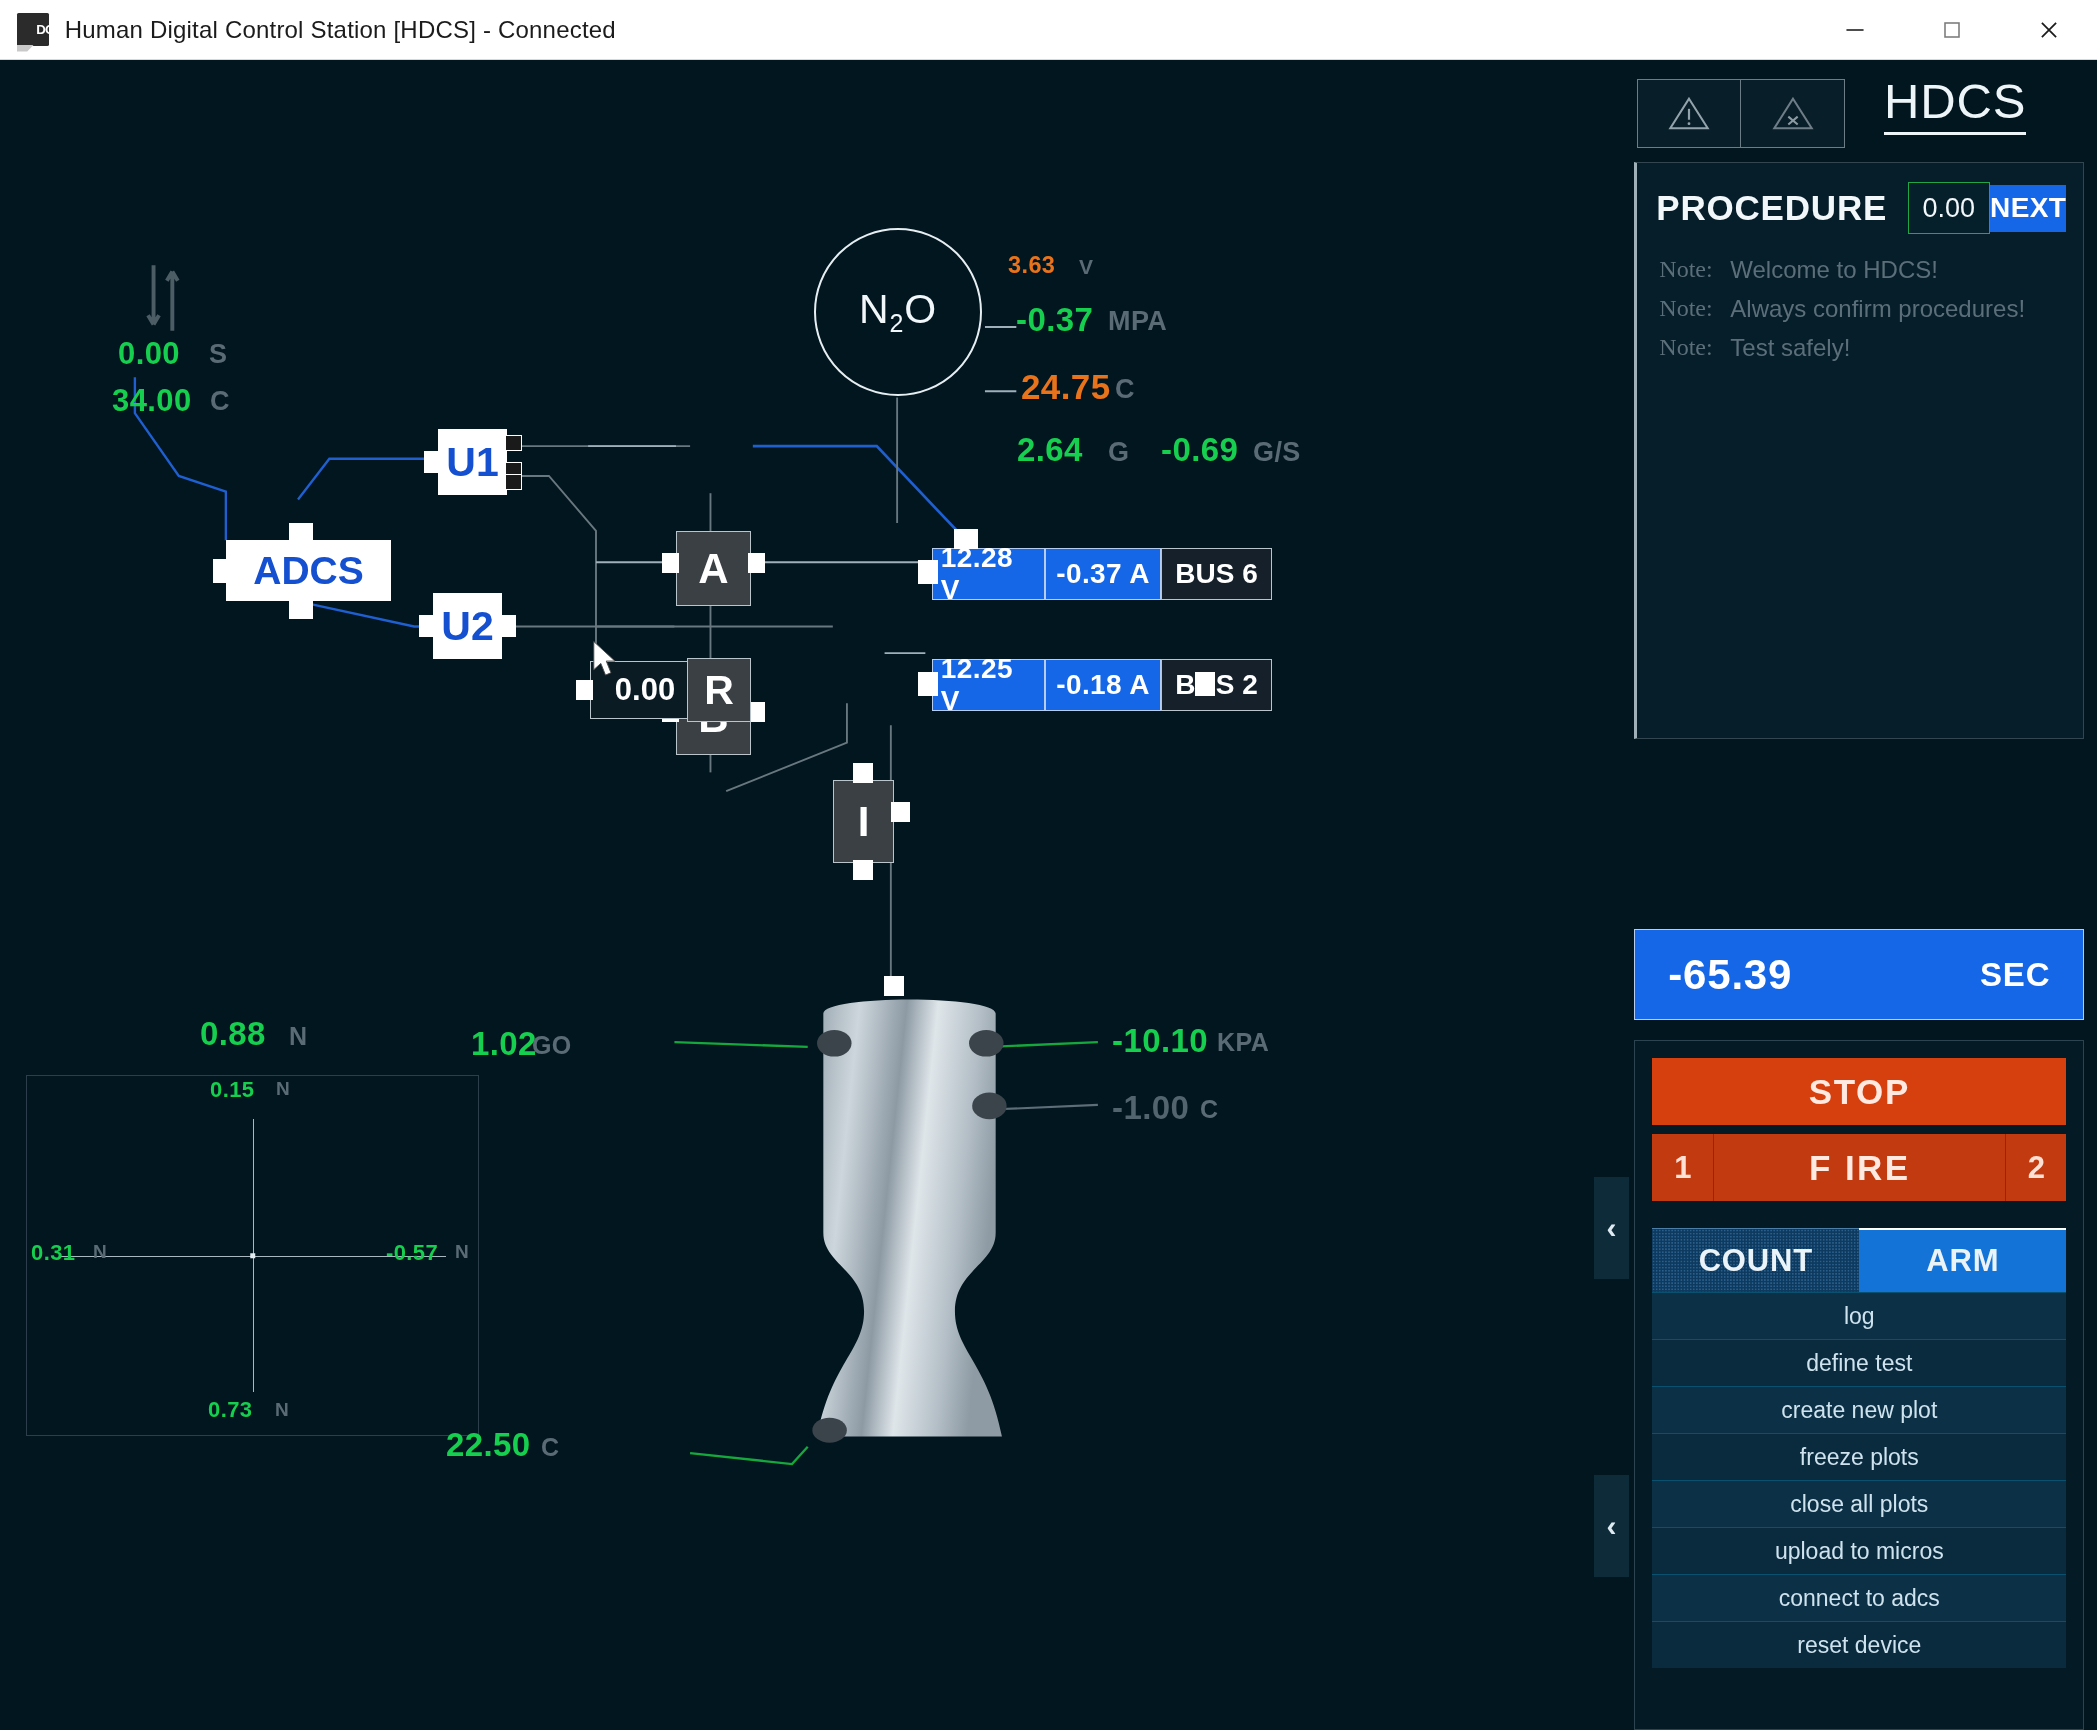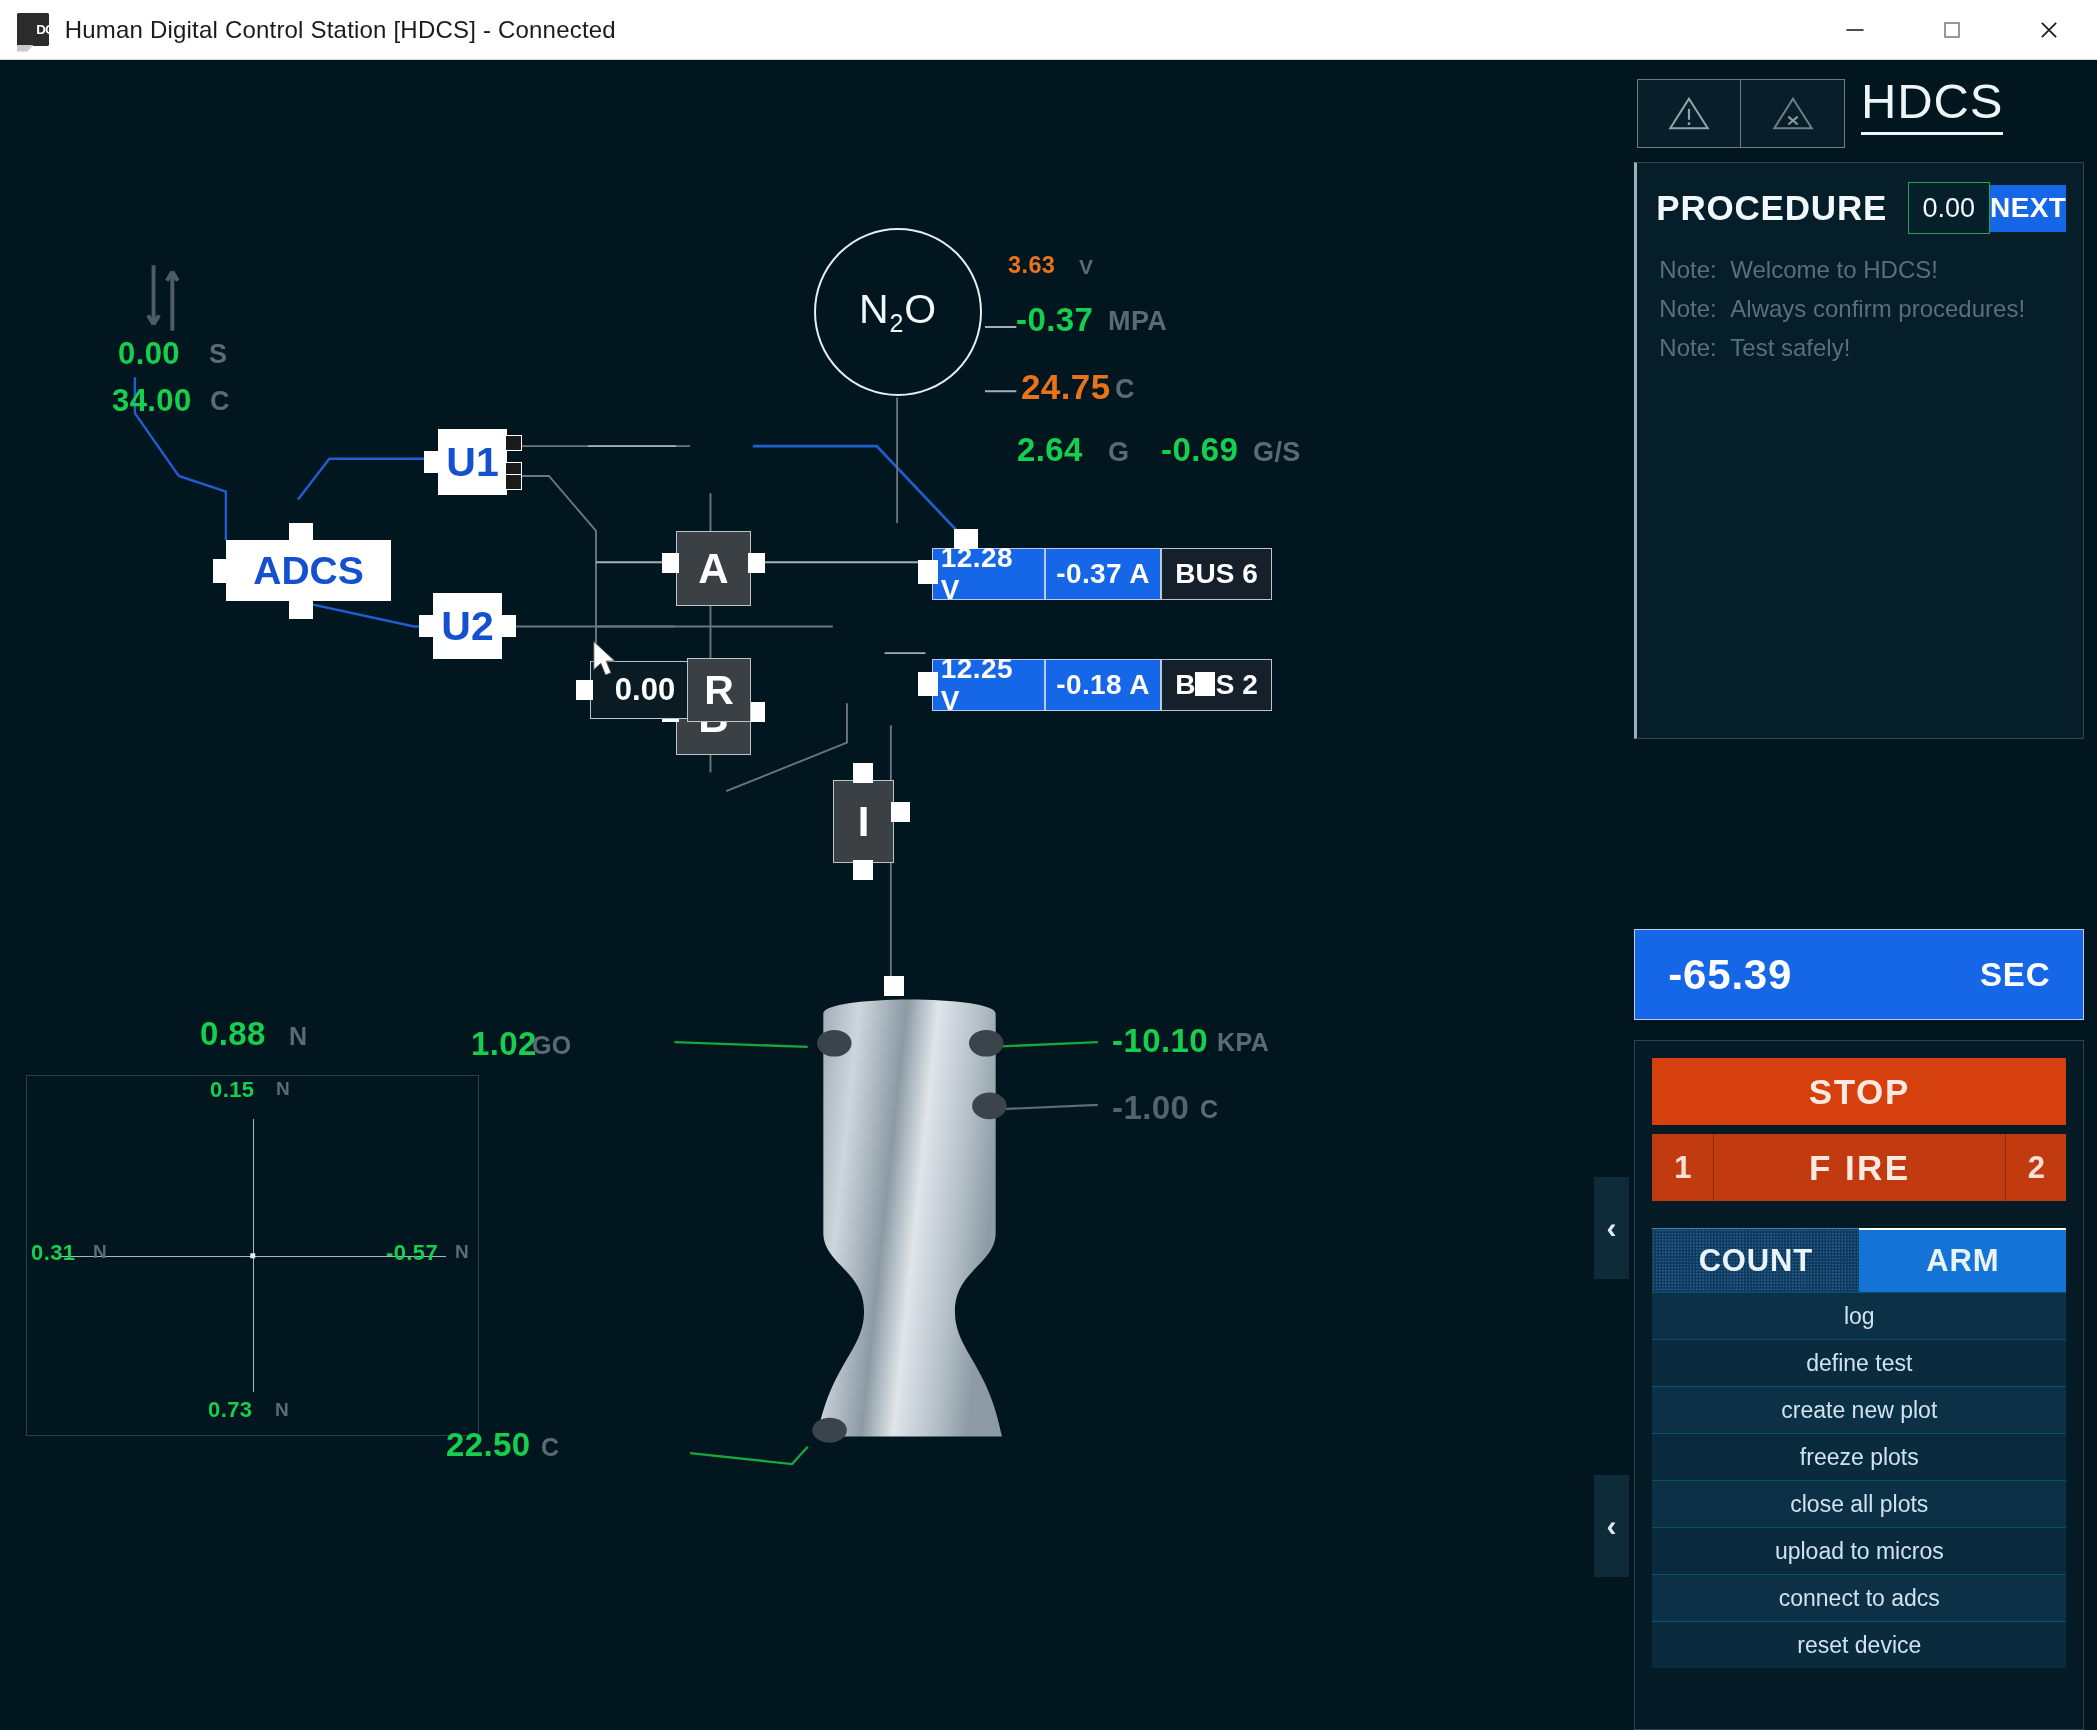--- a/index.html
+++ b/index.html
@@ -143,21 +143,21 @@
   .cursor { position: absolute; left: 592px; top: 580px; }
 
   
   .sidebar {
     position: absolute; top: 60px; left: 1628px;
     width: 469px; height: 1671px;
     background: #02161f;
   }
   .sb-header {
     position: absolute; top: 19px; left: 0; width: 469px; height: 78px;
-    display: flex; align-items: flex-start;
+    display: flex; align-items: flex-start; gap: 23px;
   }
   .warn-group { display: flex; margin-left: 9.4px; }
   .warn-btn {
     width: 104px; height: 69px; border: 0.8px solid #6d7d86;
     background: #081e28;
     display: flex; align-items: center; justify-content: center;
   }
   .warn-btn + .warn-btn { border-left: none; }
   .hdcs-title {
     margin-left: 15.7px; color: #eef5f8;
@@ -189,21 +189,21 @@
     background: #1567e8;
     display: flex; align-items: center; justify-content: center;
     color: #ffffff; font-size: 28px; font-weight: bold;
     letter-spacing: 0.4px; font-family: "Liberation Sans", sans-serif;
   }
   .proc-notes { padding: 22px 0 0 22px; }
   .note-line {
     display: flex; color: #5b6f7a; font-size: 24px;
     margin-bottom: 11px; font-family: "Liberation Sans", sans-serif;
   }
-  .note-key { width: 71px; }
+  .note-key { width: 71px; font-family: Liberation Serif, serif; }
 
   .timer-box {
     position: absolute; top: 869px; left: 6.3px;
     width: 450px; height: 91px;
     background: #1567e8; border: 1.6px solid #b6cdf0;
     display: flex; align-items: center; justify-content: space-between;
     padding: 0 33px;
   }
   .timer-val {
     color: #ffffff; font-size: 42px; font-weight: bold;

